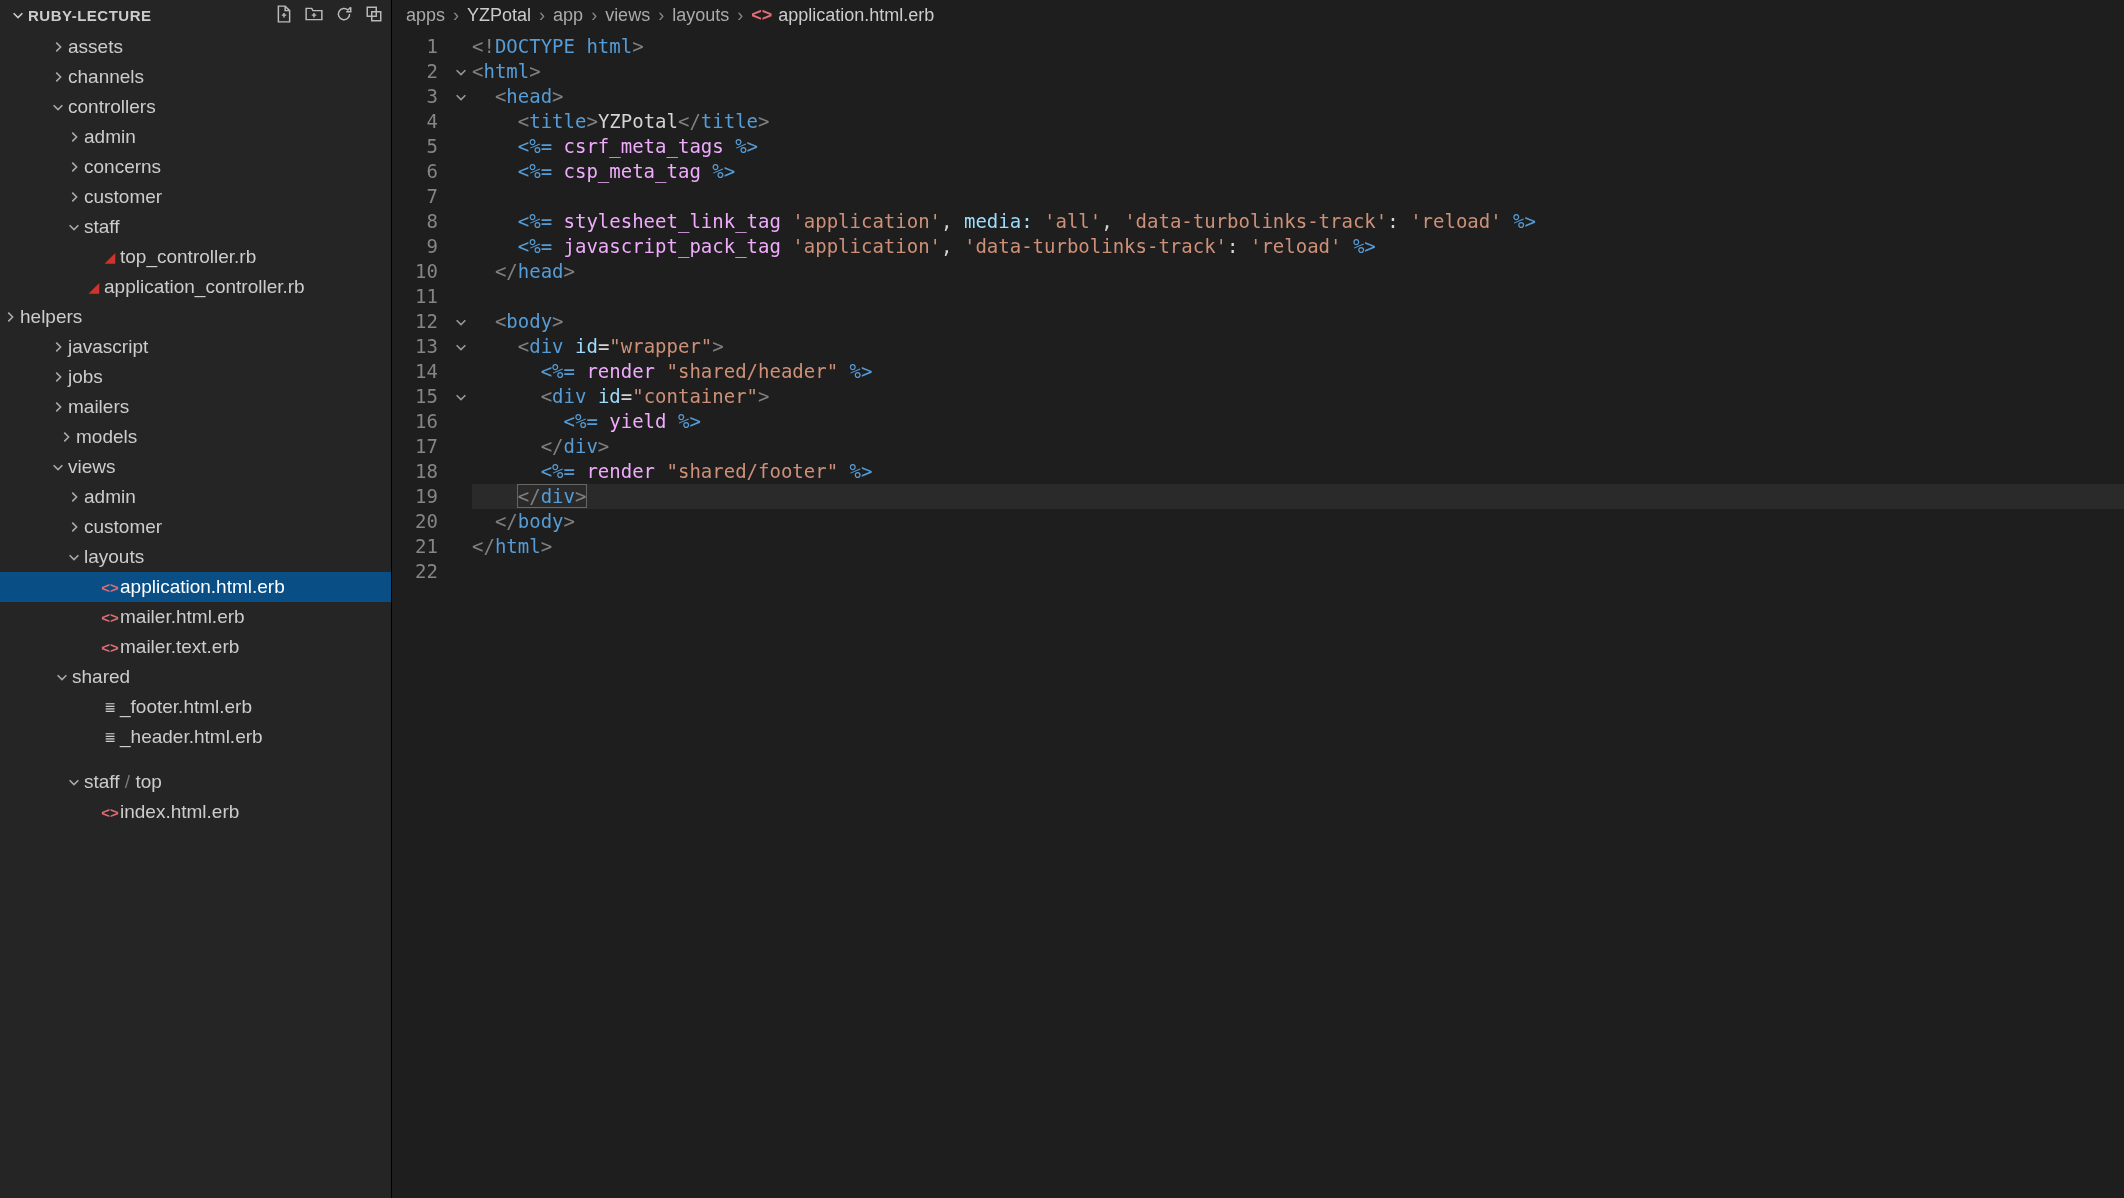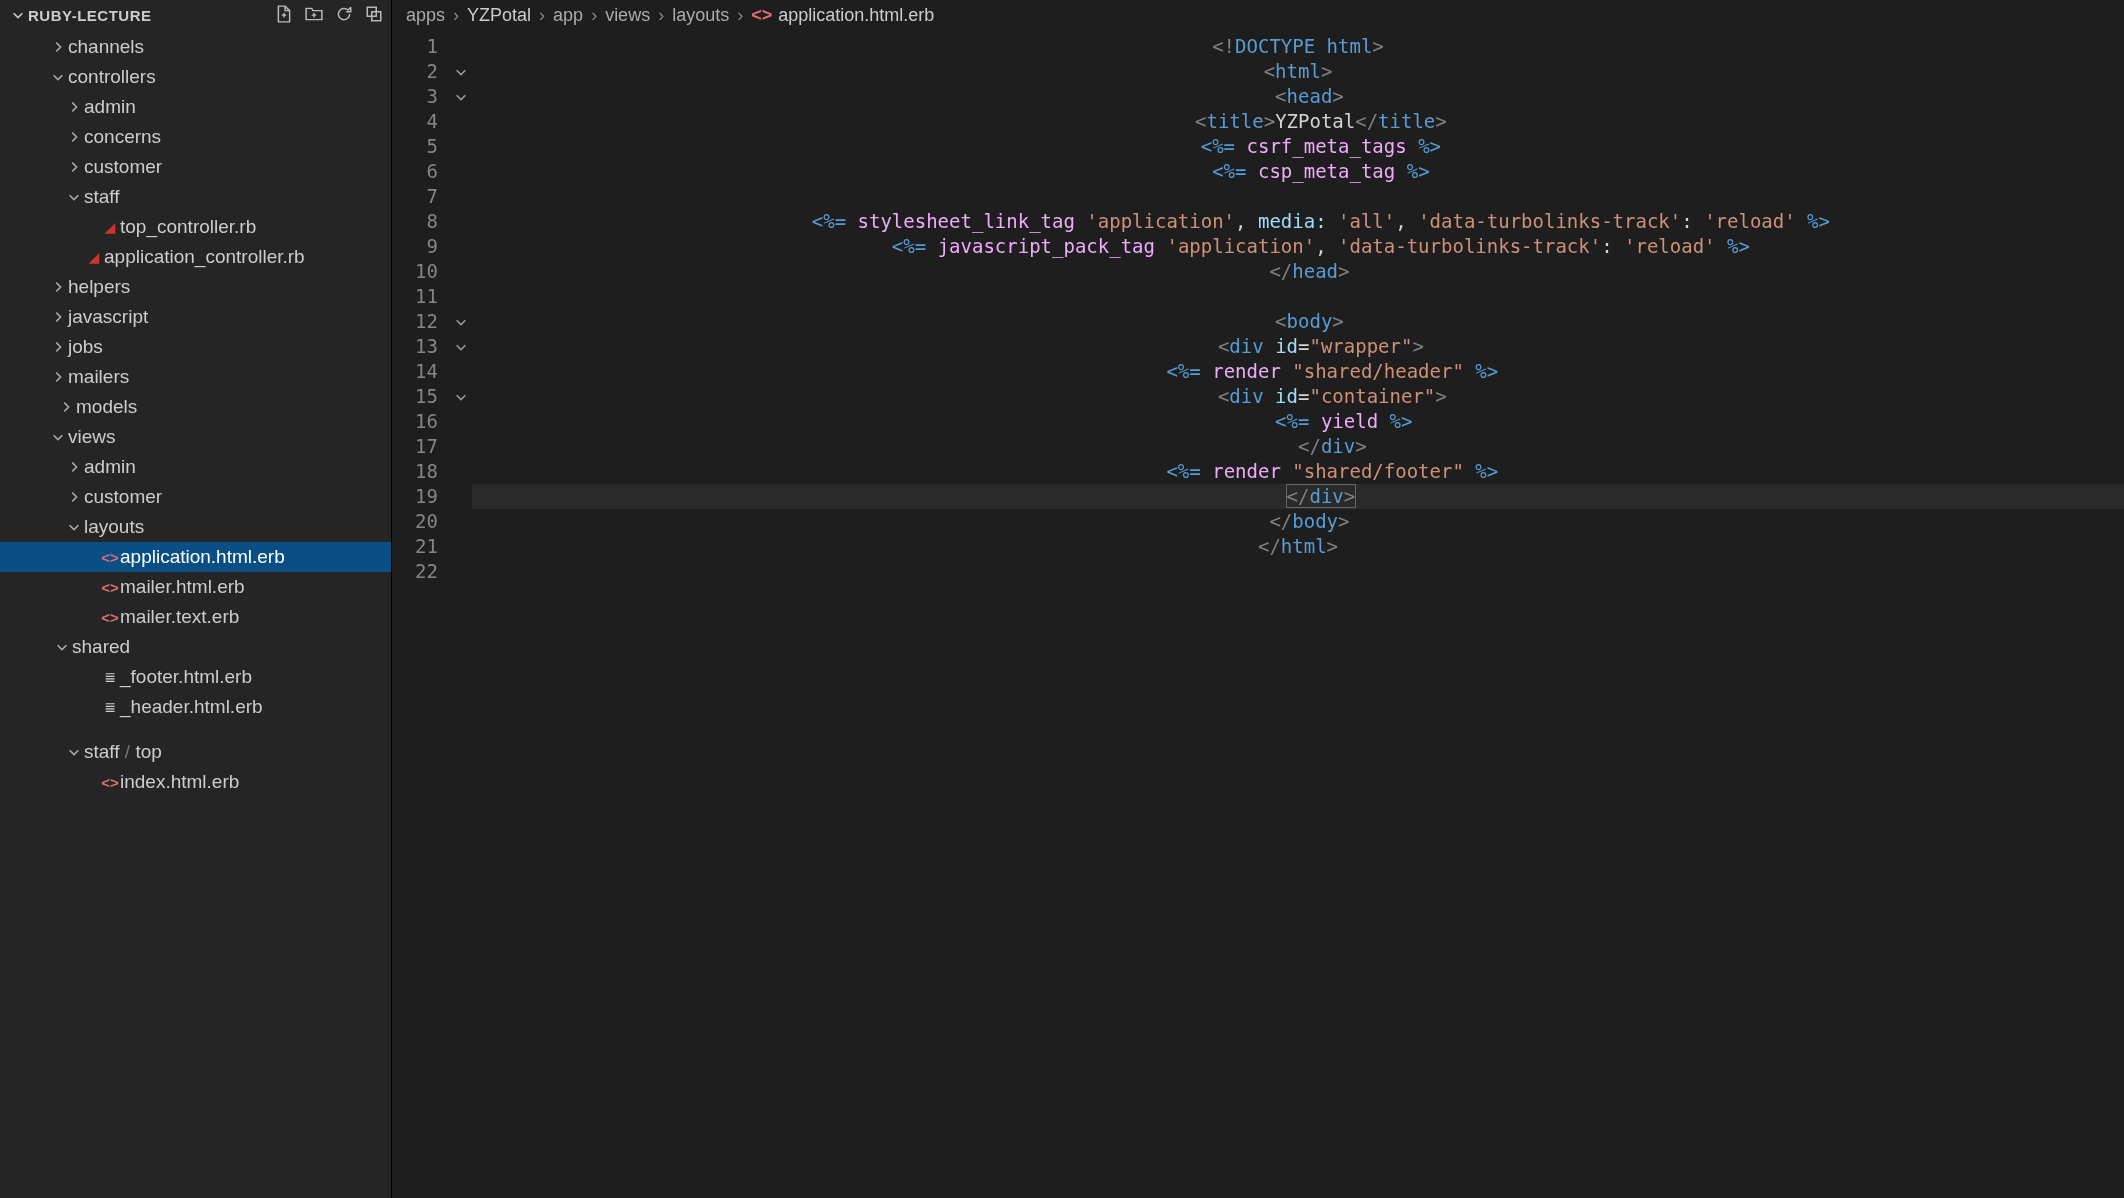--- a/index.html
+++ b/index.html
@@ -26,21 +26,21 @@
   .editor { flex:1; display:flex; flex-direction:column; background:#1e1e1e;}
   .breadcrumb { height:30px; display:flex; align-items:center; padding:12px 14px; font-size:18px; color:#aaa;text-align:right;}
   .breadcrumb .sep { margin:0 8px; color:#888;}
   .breadcrumb .file-icon { color:#e06c75; margin-right:6px; font-weight:bold;}
   .breadcrumb .filename { color:#ccc;}
   .code-area { flex:1; display:flex; font-family:"SF Mono","Menlo","Consolas",monospace; font-size:19px; line-height:25px; }
   .gutter { text-align:right; color:#858585; padding:4px 12px 0 0; user-select:none; width:58px;}
   .gutter .ln { height:25px;}
   .folds { width:22px; color:#999; padding-top:4px;}
   .folds .f { height:25px; display:flex; align-items:center; justify-content:center;}
-  .code { flex:1; padding-top:4px; color:#d4d4d4; white-space:pre;text-align:center;}
+  .code { flex:1; padding-top:4px; color:#d4d4d4; white-space:pre;}
   .code .cl { height:25px;}
   .code .cl.hl { background:#2a2a2a;}
   
   .pun { color:#808080;} 
   .kw  { color:#569cd6;} 
   .tag { color:#569cd6;}
   .attr{ color:#9cdcfe;}
   .str { color:#ce9178;}
   .erb { color:#569cd6;}
   .fn  { color:#f0abfc;}
@@ -81,20 +81,29 @@
       </span>
     </div>
     <div class="tree" id="tree">
         <div class="row" style="padding-left: 48px;">
           <span class="twisty">
             <svg class="chev-svg" viewBox="0 0 16 16" fill="none" stroke="currentColor" stroke-width="1.8">
               <path d="M6 3l5 5-5 5"></path>
             </svg>
           </span>
           <span class="icon" style="width: 0px;"></span>
+          <span class="label">assets</span>
+        </div>
+        <div class="row" style="padding-left: 48px;">
+          <span class="twisty">
+            <svg class="chev-svg" viewBox="0 0 16 16" fill="none" stroke="currentColor" stroke-width="1.8">
+              <path d="M6 3l5 5-5 5"></path>
+            </svg>
+          </span>
+          <span class="icon" style="width: 0px;"></span>
           <span class="label">channels</span>
         </div>
         <div class="row" style="padding-left: 48px;">
           <span class="twisty">
             <svg class="chev-svg" viewBox="0 0 16 16" fill="none" stroke="currentColor" stroke-width="1.8">
               <path d="M3 6l5 5 5-5"></path>
             </svg>
           </span>
           <span class="icon" style="width: 0px;"></span>
           <span class="label">controllers</span>
@@ -142,21 +151,21 @@
           </span>
           <span class="label">top_controller.rb</span>
         </div>
         <div class="row" style="padding-left: 64px;">
           <span class="twisty"></span>
           <span class="icon">
             <span class="ruby-icon">◢</span>
           </span>
           <span class="label">application_controller.rb</span>
         </div>
-        <div class="row" style="padding-left: 48px;">
+        <div class="row" style="">
           <span class="twisty">
             <svg class="chev-svg" viewBox="0 0 16 16" fill="none" stroke="currentColor" stroke-width="1.8">
               <path d="M6 3l5 5-5 5"></path>
             </svg>
           </span>
           <span class="icon" style="width: 0px;"></span>
           <span class="label">helpers</span>
         </div>
         <div class="row" style="padding-left: 48px;">
           <span class="twisty">

